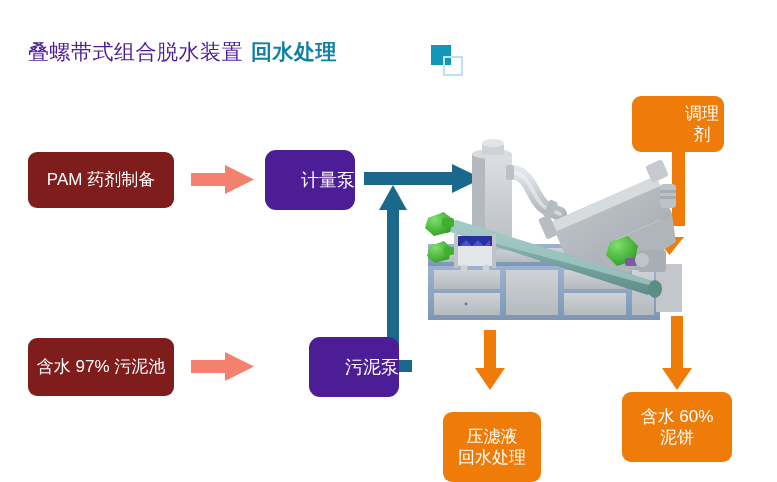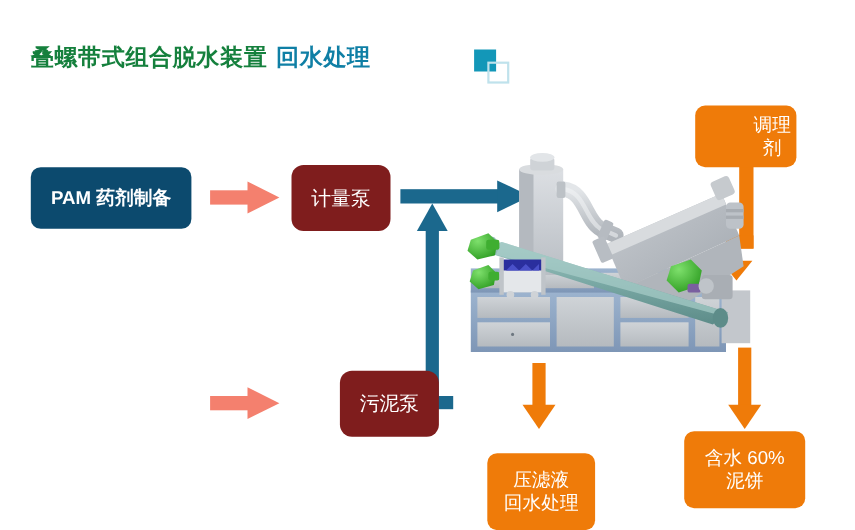--- a/index.html
+++ b/index.html
@@ -12,21 +12,21 @@
   }
   #stage{position:absolute;left:0;top:0;width:777px;height:482px;}
 
   
   .title{
     position:absolute;left:28px;top:38px;
     white-space:nowrap;
     font-size:21px;
     letter-spacing:.5px;
   }
-  .title .t-light{color:#15803d;font-weight:700;}
+  .title .t-light{color:#4c1d95;font-weight:400;}
   .title .t-bold{color:#0f7fa5;font-weight:700;margin-left:8px;}
 
   .deco-sq-fill{
     position:absolute;left:431px;top:45px;width:20px;height:20px;
     background:#1397b8;
   }
   .deco-sq-outline{
     position:absolute;left:443px;top:56px;width:20px;height:20px;
     border:2px solid #bfe2ec;background:#ffffff00;
     box-sizing:border-box;
@@ -35,22 +35,22 @@
   
   .box{
     position:absolute;
     display:flex;align-items:center;justify-content:center;
     color:#ffffff;
     border-radius:9px;
     text-align:center;
     line-height:1.25;
     box-sizing:border-box;
   }
-  .box-pink{background:#0c4a6e;font-size:17px;font-weight:700;text-align:right;}
-  .box-blue{background:#7f1d1d;font-size:18px;font-weight:400;border-radius:11px;}
+  .box-pink{background:#7f1d1d;font-size:17px;font-weight:400;text-align:right;}
+  .box-blue{background:#4c1d95;font-size:18px;font-weight:400;border-radius:11px;justify-content:flex-end;}
   .box-orange{background:#ef7b09;font-size:17px;font-weight:400;border-radius:9px;}
 
   #box-pam     {left:28px; top:152px;width:146px;height:56px;}
   #box-sludge  {left:28px; top:338px;width:146px;height:58px;}
   #box-meter   {left:265px;top:150px;width:90px; height:60px;}
   #box-pump    {left:265px;top:337px;width:90px; height:60px;margin-left:44px;}
   #box-agent   {left:632px;top:96px; width:92px; height:56px;padding-left:48px;}
   #box-filtrate{left:443px;top:412px;width:98px; height:70px;}
   #box-cake    {left:622px;top:392px;width:110px;height:70px;}
 
@@ -224,20 +224,23 @@
   </svg>
 
   <div class="box box-pink" id="box-pam">
     <span>PAM 药剂制备</span>
   </div>
 
   <div class="box box-blue" id="box-meter">
     <span>计量泵</span>
   </div>
 
+  <div class="box box-pink" id="box-sludge">
+    <span>含水 97% 污泥池</span>
+  </div>
 
   <div class="box box-blue" id="box-pump">
     <span>污泥泵</span>
   </div>
 
   <div class="box box-orange" id="box-agent">
     <span>调理剂</span>
   </div>
 
   <div class="box box-orange" id="box-filtrate">

